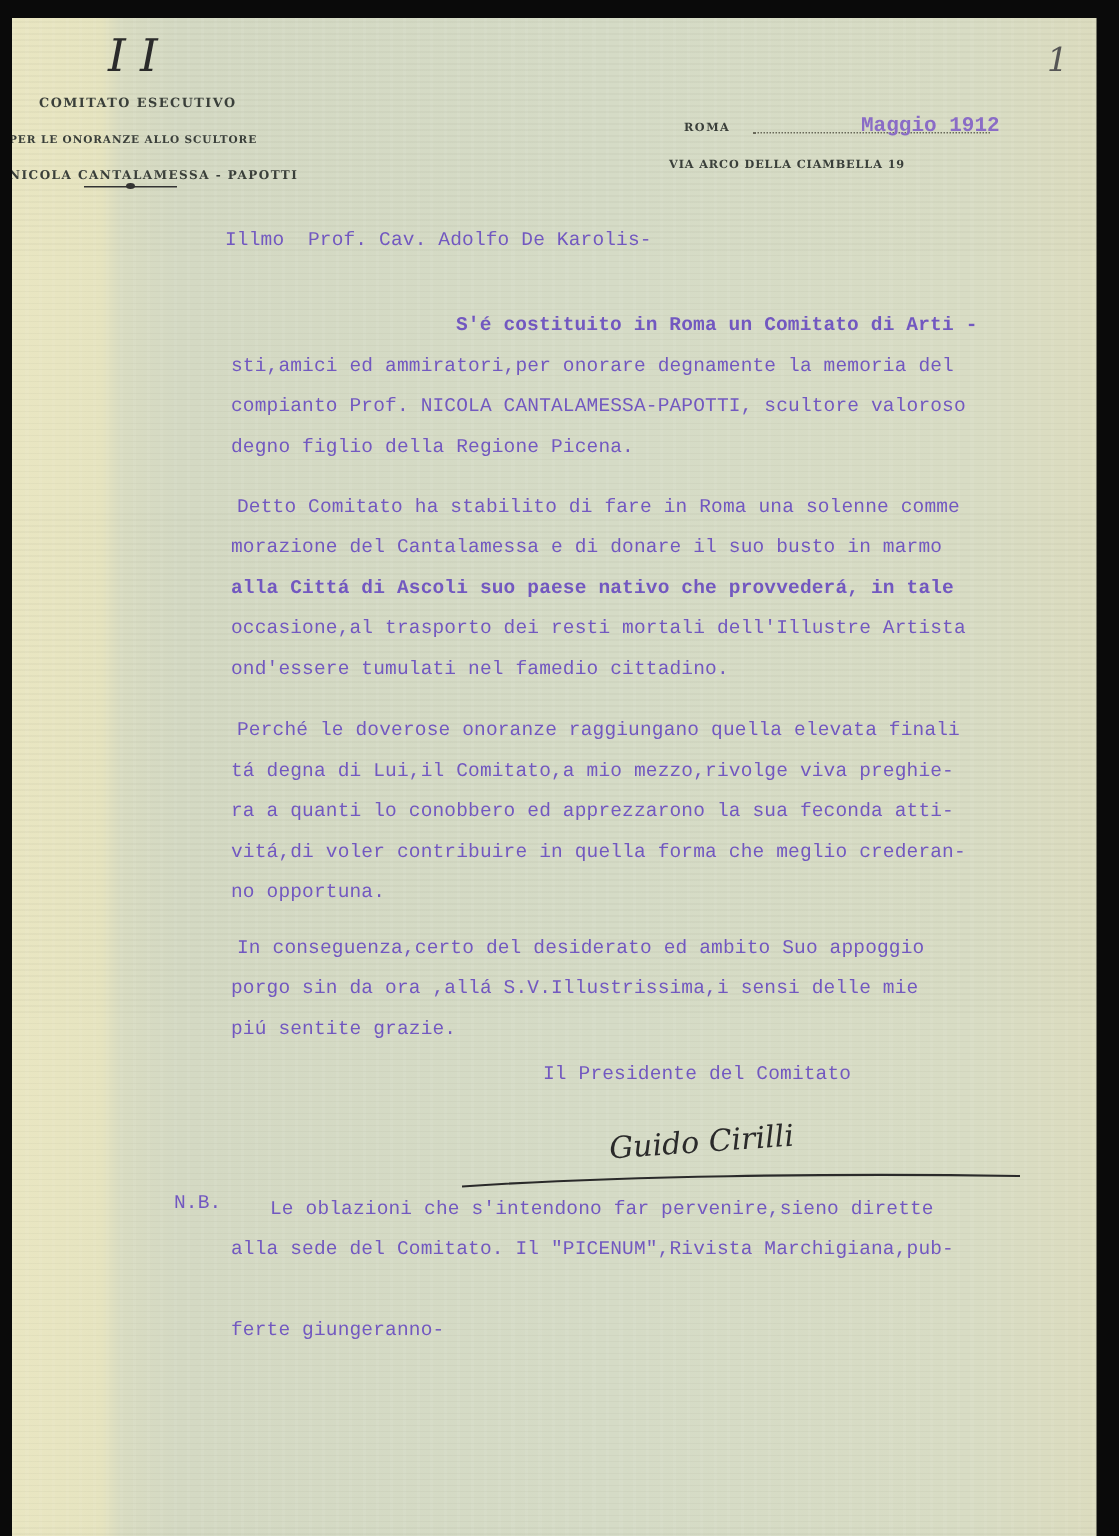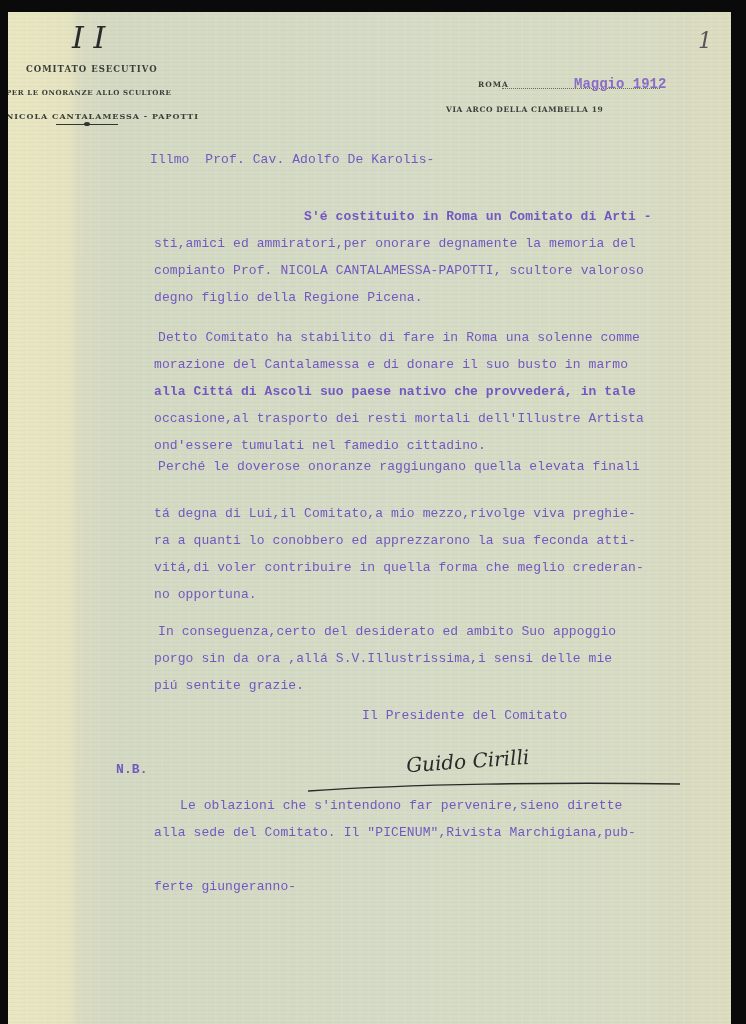--- a/index.html
+++ b/index.html
@@ -10,21 +10,21 @@
   .paper::before{content:"";position:absolute;inset:0;
     background:repeating-linear-gradient(0deg,rgba(120,120,100,0.06) 0px,rgba(120,120,100,0.06) 1px,transparent 1px,transparent 4px),
                repeating-linear-gradient(90deg,rgba(255,255,255,0.05) 0px,rgba(255,255,255,0.05) 2px,transparent 2px,transparent 9px);
     pointer-events:none;}
   .letterhead{position:absolute;font-family:"DejaVu Serif",serif;color:#3a3f3a;font-weight:bold;letter-spacing:0.5px;}
   .lh1{left:18px;top:52px;font-size:8.5px;letter-spacing:1px;}
   .lh2{left:-2px;top:76px;font-size:7px;letter-spacing:0.6px;}
   .lh3{left:-2px;top:99px;font-size:8px;letter-spacing:1px;}
   .lh-rule{position:absolute;left:48px;top:112px;width:62px;height:1px;background:#333;}
   .lh-rule::after{content:"";position:absolute;left:28px;top:-2px;width:6px;height:4px;background:#333;border-radius:50%;}
-  .place{position:absolute;left:470px;top:68px;font-family:"DejaVu Serif",serif;font-size:7.5px;font-weight:bold;color:#3a3f3a;letter-spacing:1px;}
+  .place{position:absolute;left:448px;top:68px;font-family:"DejaVu Serif",serif;font-size:7.5px;font-weight:bold;color:#3a3f3a;letter-spacing:1px;}
   .dots{position:absolute;left:494px;top:76px;width:158px;border-bottom:1px dotted #6a6a5a;}
   .date{position:absolute;left:521px;top:64px;font-family:"Liberation Mono",monospace;font-size:14px;font-weight:bold;color:#8a6cc6;margin-left:45px;}
   .address{position:absolute;left:438px;top:93px;font-family:"DejaVu Serif",serif;font-size:7.5px;font-weight:bold;color:#3a3f3a;letter-spacing:0.6px;}
   .folio{position:absolute;left:690px;top:16px;font-family:"DejaVu Serif",serif;font-size:22px;color:#555;font-style:italic;}
   .ink-mark{position:absolute;font-family:"DejaVu Serif",serif;font-size:30px;color:#2a2a2a;font-style:italic;}
   .typed{position:absolute;font-family:"Liberation Mono",monospace;font-size:13px;color:#7258c0;white-space:pre;letter-spacing:0.1px;}
   .typed.bold{font-weight:bold;}
   .sig{position:absolute;left:398px;top:737px;font-family:"DejaVu Serif",serif;font-style:italic;font-size:20px;color:#2a2a2a;transform:rotate(-4deg);}
   .sig-line{position:absolute;left:300px;top:770px;width:372px;height:10px;}
 </style>
@@ -52,35 +52,35 @@
   <div class="typed" style="left:146px;top:224px;">sti,amici ed ammiratori,per onorare degnamente la memoria del</div>
   <div class="typed" style="left:146px;top:251px;">compianto Prof. NICOLA CANTALAMESSA-PAPOTTI, scultore valoroso</div>
   <div class="typed" style="left:146px;top:278px;">degno figlio della Regione Picena.</div>
 
   <div class="typed" style="left:150px;top:318px;">Detto Comitato ha stabilito di fare in Roma una solenne comme</div>
   <div class="typed" style="left:146px;top:345px;">morazione del Cantalamessa e di donare il suo busto in marmo</div>
   <div class="typed bold" style="left:146px;top:372px;">alla Cittá di Ascoli suo paese nativo che provvederá, in tale</div>
   <div class="typed" style="left:146px;top:399px;">occasione,al trasporto dei resti mortali dell'Illustre Artista</div>
   <div class="typed" style="left:146px;top:426px;">ond'essere tumulati nel famedio cittadino.</div>
 
-  <div class="typed" style="left:150px;top:447px;font-family:Liberation Mono, monospace;">Perché le doverose onoranze raggiungano quella elevata finali</div>
+  <div class="typed" style="left:150px;top:467px;font-family:Liberation Mono, monospace;">Perché le doverose onoranze raggiungano quella elevata finali</div>
   <div class="typed" style="left:146px;top:494px;">tá degna di Lui,il Comitato,a mio mezzo,rivolge viva preghie-</div>
   <div class="typed" style="left:146px;top:521px;">ra a quanti lo conobbero ed apprezzarono la sua feconda atti-</div>
   <div class="typed" style="left:146px;top:548px;">vitá,di voler contribuire in quella forma che meglio crederan-</div>
   <div class="typed" style="left:146px;top:575px;">no opportuna.</div>
 
   <div class="typed" style="left:150px;top:612px;">In conseguenza,certo del desiderato ed ambito Suo appoggio</div>
   <div class="typed" style="left:146px;top:639px;">porgo sin da ora ,allá S.V.Illustrissima,i sensi delle mie</div>
   <div class="typed" style="left:146px;top:666px;">piú sentite grazie.</div>
 
   <div class="typed" style="left:354px;top:696px;">Il Presidente del Comitato</div>
 
   <div class="sig">Guido Cirilli</div>
   <svg class="sig-line" viewBox="0 0 372 10">
     <path d="M0 9 C 100 2, 250 0, 372 2" stroke="#2a2a2a" stroke-width="1.4" fill="none"></path>
   </svg>
 
-  <div class="typed" style="left:108px;top:750px;font-weight:bold;">N.B.</div>
+  <div class="typed" style="left:108px;top:782px;">N.B.</div>
   <div class="typed" style="left:172px;top:786px;">Le oblazioni che s'intendono far pervenire,sieno dirette</div>
   <div class="typed" style="left:146px;top:813px;">alla sede del Comitato. Il "PICENUM",Rivista Marchigiana,pub-</div>
   <div class="typed" style="left:146px;top:867px;">ferte giungeranno-</div>
 
 </div>
 
 </body></html>

